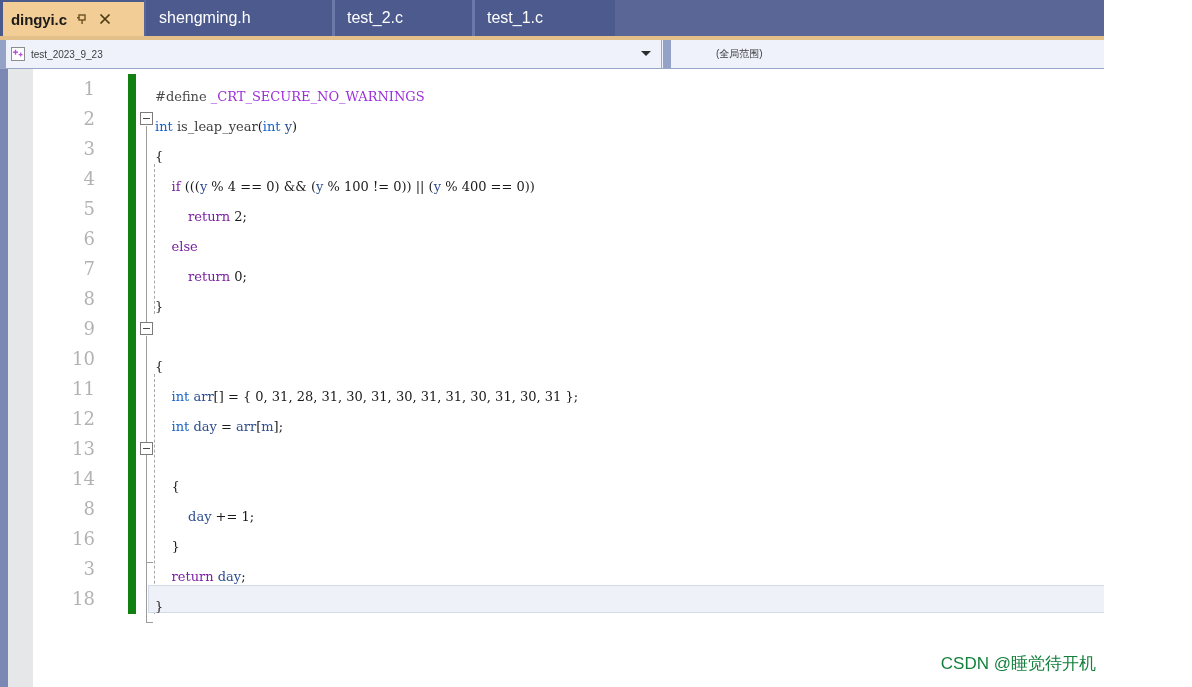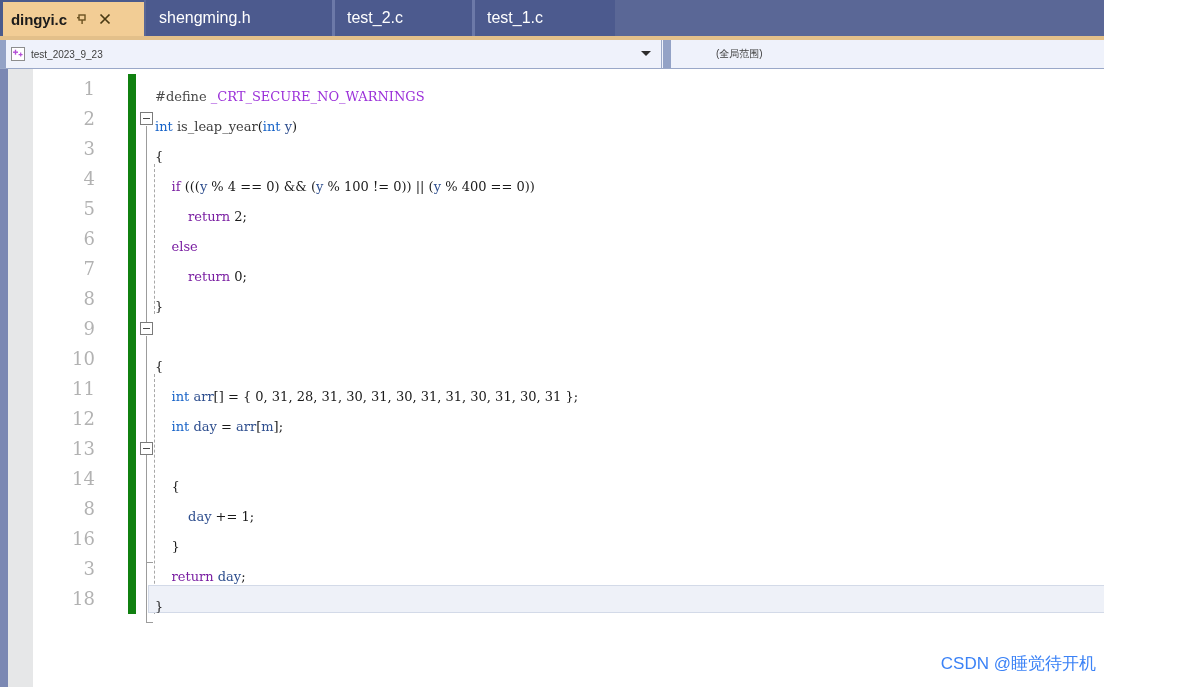--- a/index.html
+++ b/index.html
@@ -268,21 +268,21 @@
   .k-ident    { color: #2f4f8f; }   
   .k-plain    { color: #1b1b1b; }
 
   
   .watermark {
     position: absolute;
     right: 8px;
     bottom: 12px;
     font-family: "Liberation Sans", sans-serif;
     font-size: 17px;
-    color: #3b82f6;
+    color: #15803d;
     white-space: nowrap;
   }
 </style>
 </head>
 <body>
 
 <div id="app">
 
   <div class="tabstrip">
     <div id="tabs-host">

